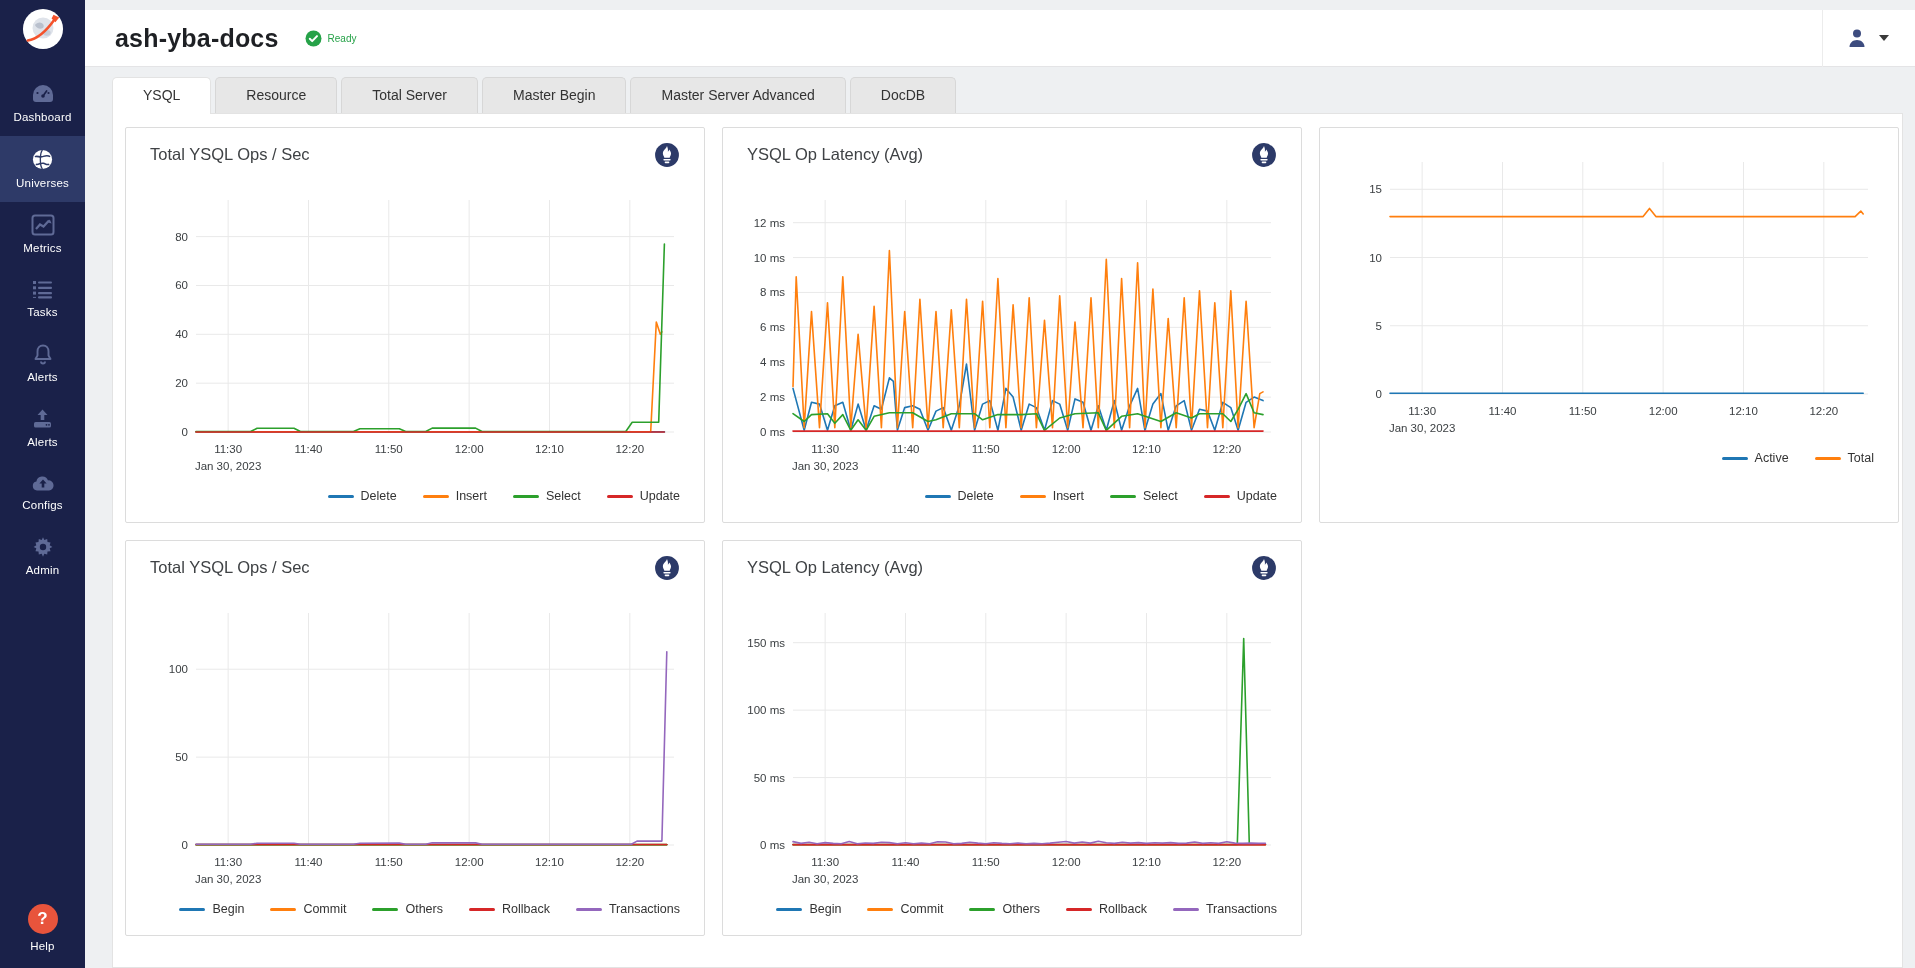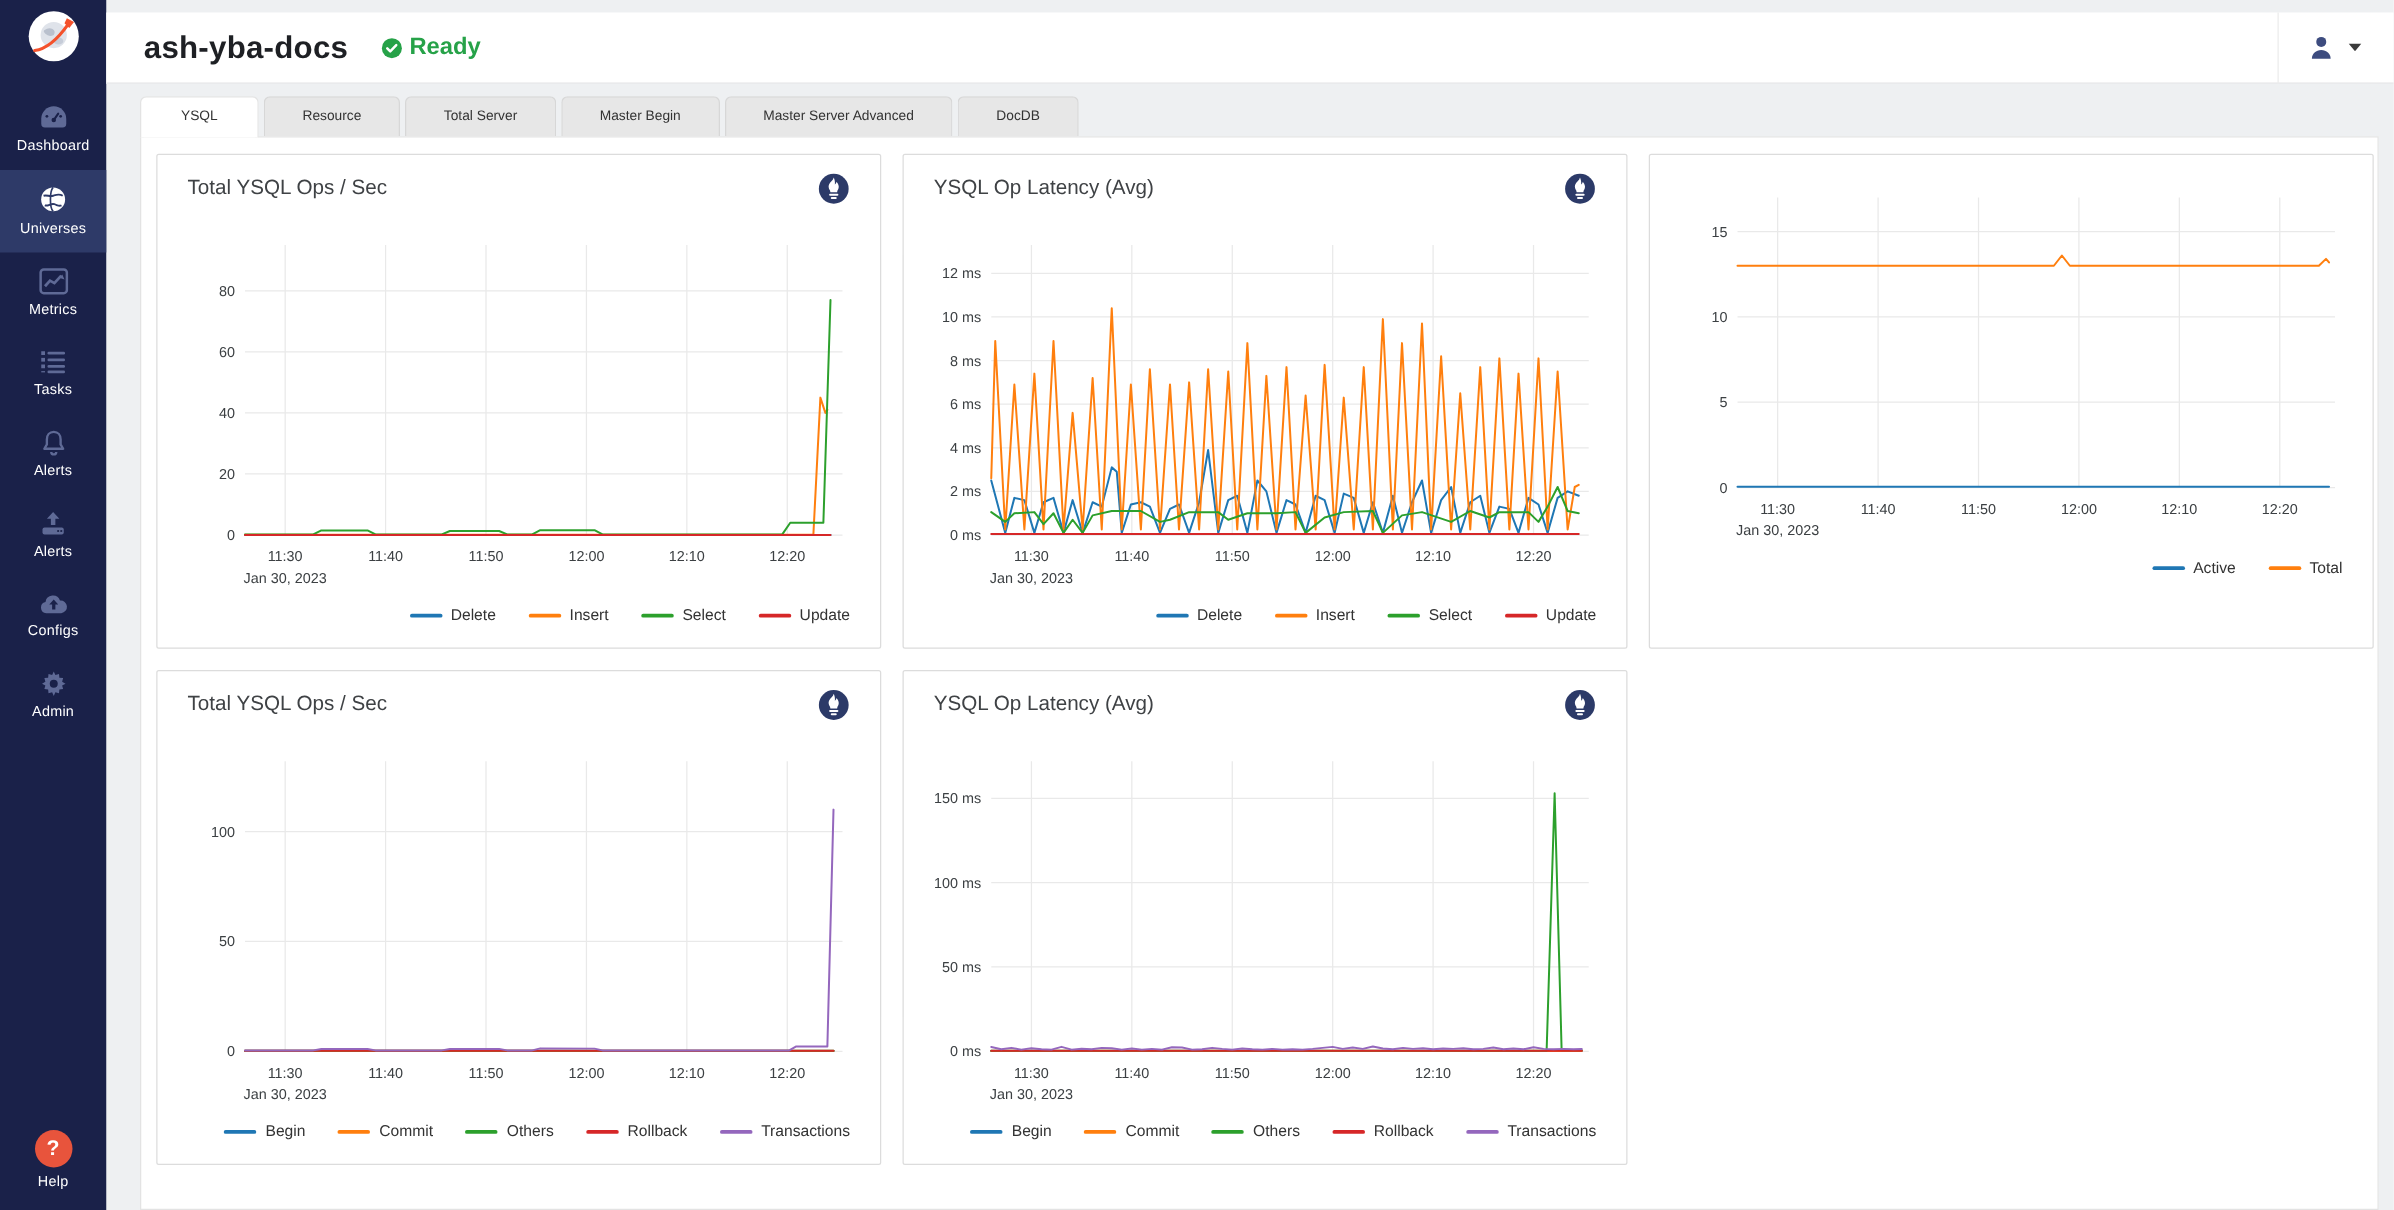--- a/index.html
+++ b/index.html
@@ -28,32 +28,32 @@
     font-weight:bold; font-size:17px; display:flex; align-items:center; justify-content:center;
   }
   
   .right-col { flex:1; display:flex; flex-direction:column; min-width:0;margin-top:10px; }
   .topbar {
     height:57px; background:#fff; border-bottom:1px solid #e4e4e6;
     display:flex; align-items:center; padding-left:30px;
   }
   .uni-title { font-size:25px; font-weight:bold; color:#1e2024; letter-spacing:.2px; }
   .status-badge { display:flex; align-items:center; gap:6px; margin-left:26px; }
-  .status-badge .status-text { color:#26a248; font-weight:bold; font-size:19px; }
+  .status-badge .status-text { color:#26a248; font-weight:normal; font-size:10px; }
   .topbar-right {
     margin-left:auto; border-left:1px solid #ececec; height:57px;
     display:flex; align-items:center; gap:10px; padding:0 26px 0 22px;
   }
   .caret-down { width:0; height:0; border-left:5px solid transparent; border-right:5px solid transparent; border-top:6px solid #3a3a3a; }
   
   .content { flex:1; padding:10px 12px 0 27px; display:flex; flex-direction:column; min-height:0; }
   .tabs { display:flex; gap:4px; }
   .tab {
     background:#e7e7e7; border:1px solid #d7d7d7; border-bottom:none;
-    border-radius:5px 5px 0 0; font-size:11px; color:#333;
+    border-radius:5px 5px 0 0; font-size:14px; color:#333;
     padding:9px 30px 10px; min-width:95px; text-align:center; cursor:pointer;
   }
   .tab.active { background:#fff; border-color:#e3e3e3; position:relative; z-index:2; margin-bottom:-1px; padding-bottom:11px; }
   
   .panel {
     background:#fff; border:1px solid #e3e3e3; flex:1;
     padding:13px 12px; overflow:hidden;
   }
   .cards-grid { display:grid; grid-template-columns:repeat(3,1fr); gap:17px; }
   .chart-card {

